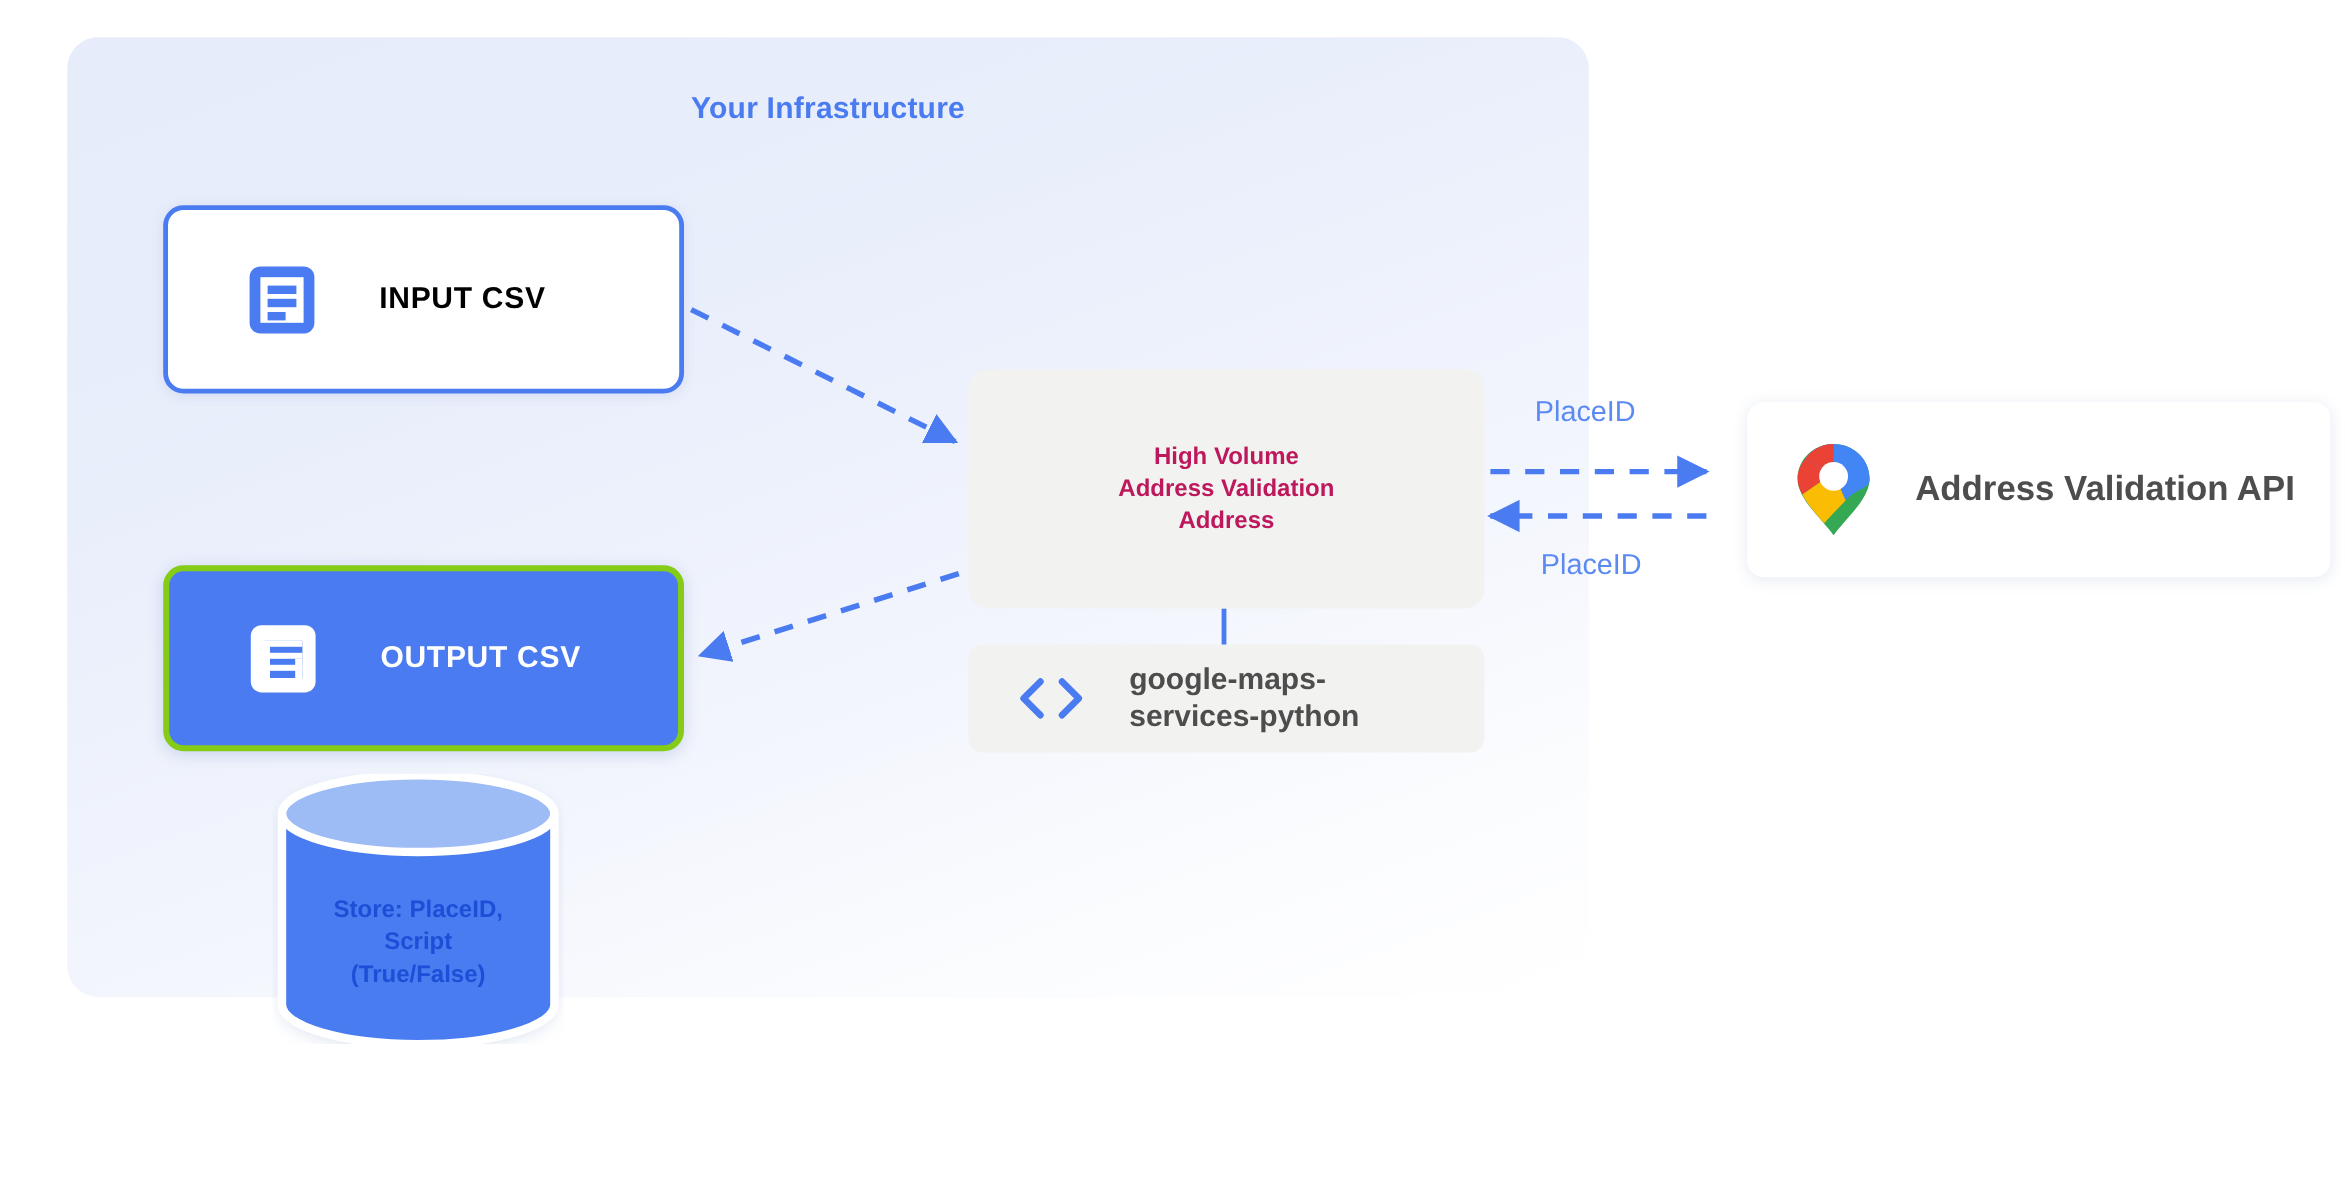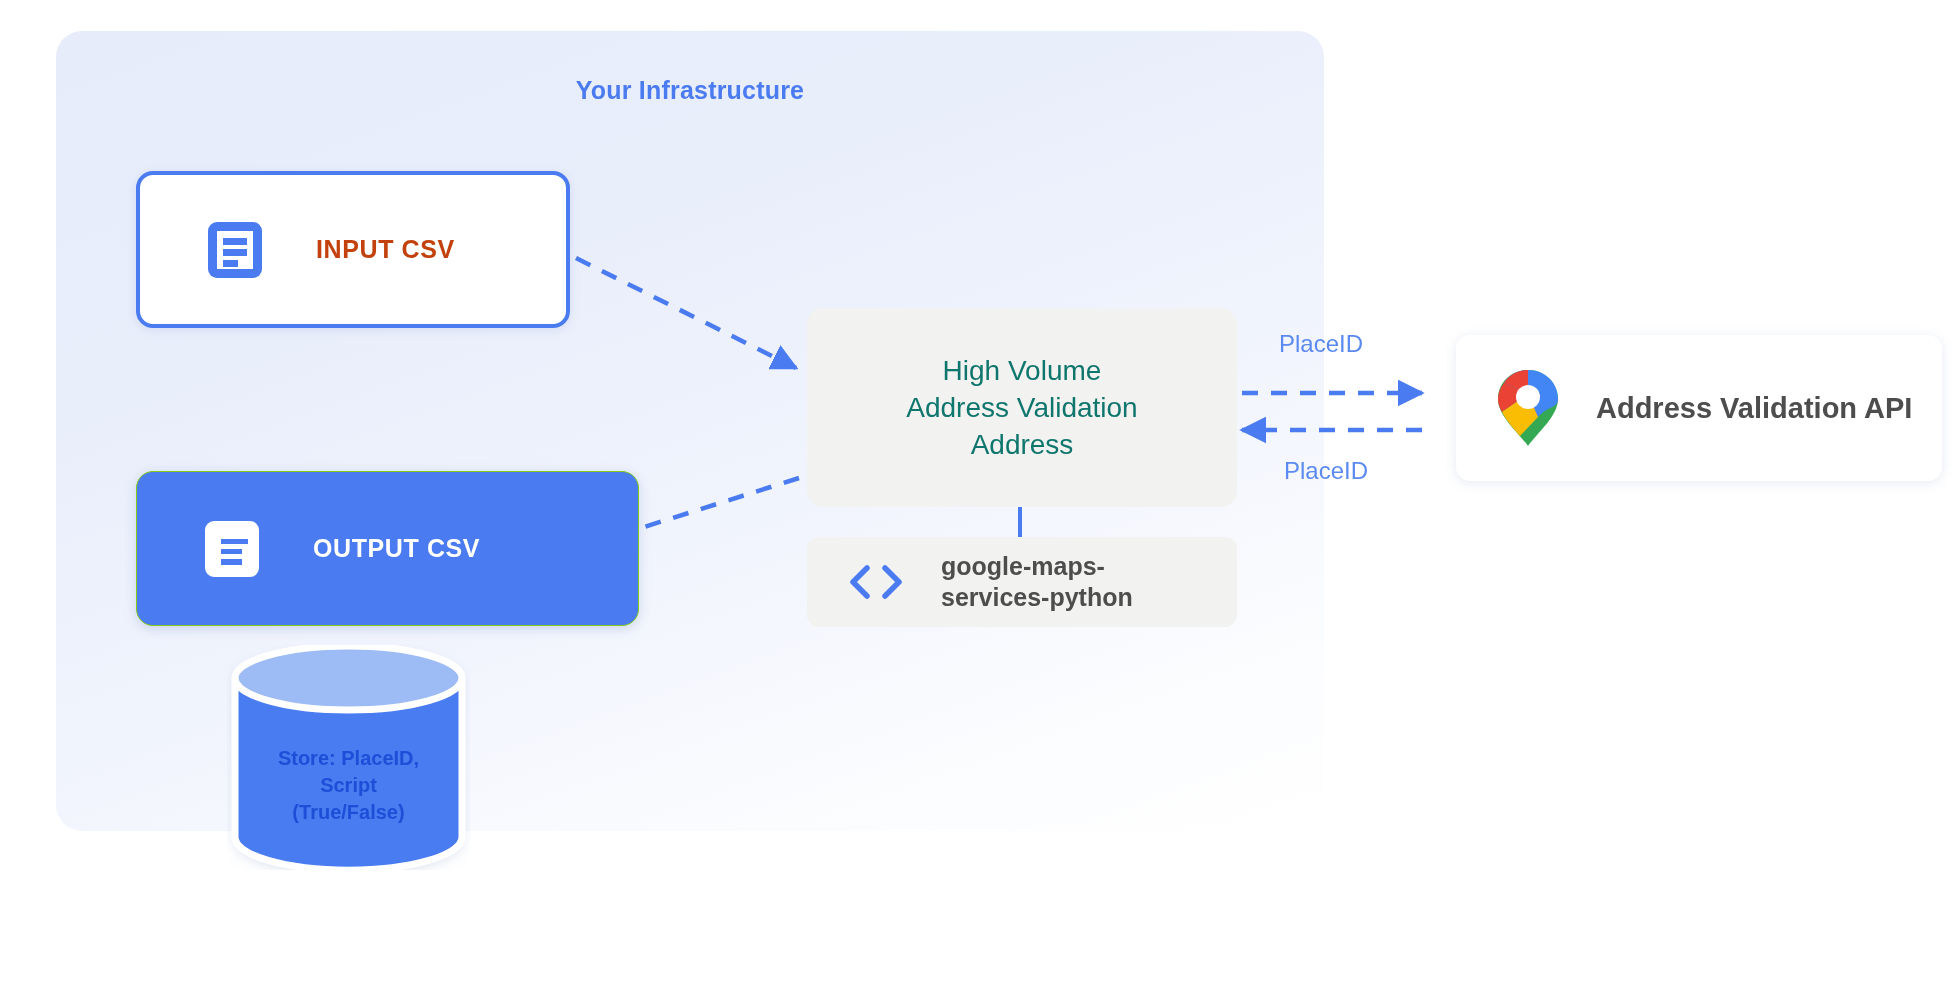--- a/index.html
+++ b/index.html
@@ -59,33 +59,33 @@
     height: 157px;
     background: #ffffff;
     border: 4px solid #4a7bf0;
     border-radius: 17px;
     box-shadow: 0 2px 10px rgba(120,145,200,0.18);
     padding-left: 64px;
   }
   #input-csv .node-label {
     font-size: 25px;
     font-weight: bold;
-    color: #c2410c;
+    color: #000000;
     letter-spacing: 0.6px;
     margin-left: 50px;
   }
 
   
   #output-csv {
     left: 122px;
     top: 471px;
-    width: 503px;
+    width: 434px;
     height: 155px;
     background: #4a7bf0;
-    border: 1px solid #84cc16;
+    border: 5px solid #84cc16;
     border-radius: 17px;
     box-shadow: 0 3px 12px rgba(120,145,200,0.30);
     padding-left: 64px;
   }
   #output-csv .node-label {
     font-size: 25px;
     font-weight: bold;
     color: #ffffff;
     letter-spacing: 0.6px;
     margin-left: 50px;
@@ -101,23 +101,23 @@
     width: 430px;
     height: 199px;
     background: #f2f2f0;
     border-radius: 16px;
     flex-direction: column;
     justify-content: center;
     align-items: center;
     text-align: center;
   }
   #script-box .script-text {
-    font-size: 28px;
-    font-weight: normal;
-    color: #0f766e;
+    font-size: 20px;
+    font-weight: bold;
+    color: #be185d;
     line-height: 1.33;
   }
 
   
   #library-box {
     left: 793px;
     top: 537px;
     width: 430px;
     height: 90px;
     background: #f2f2f0;

